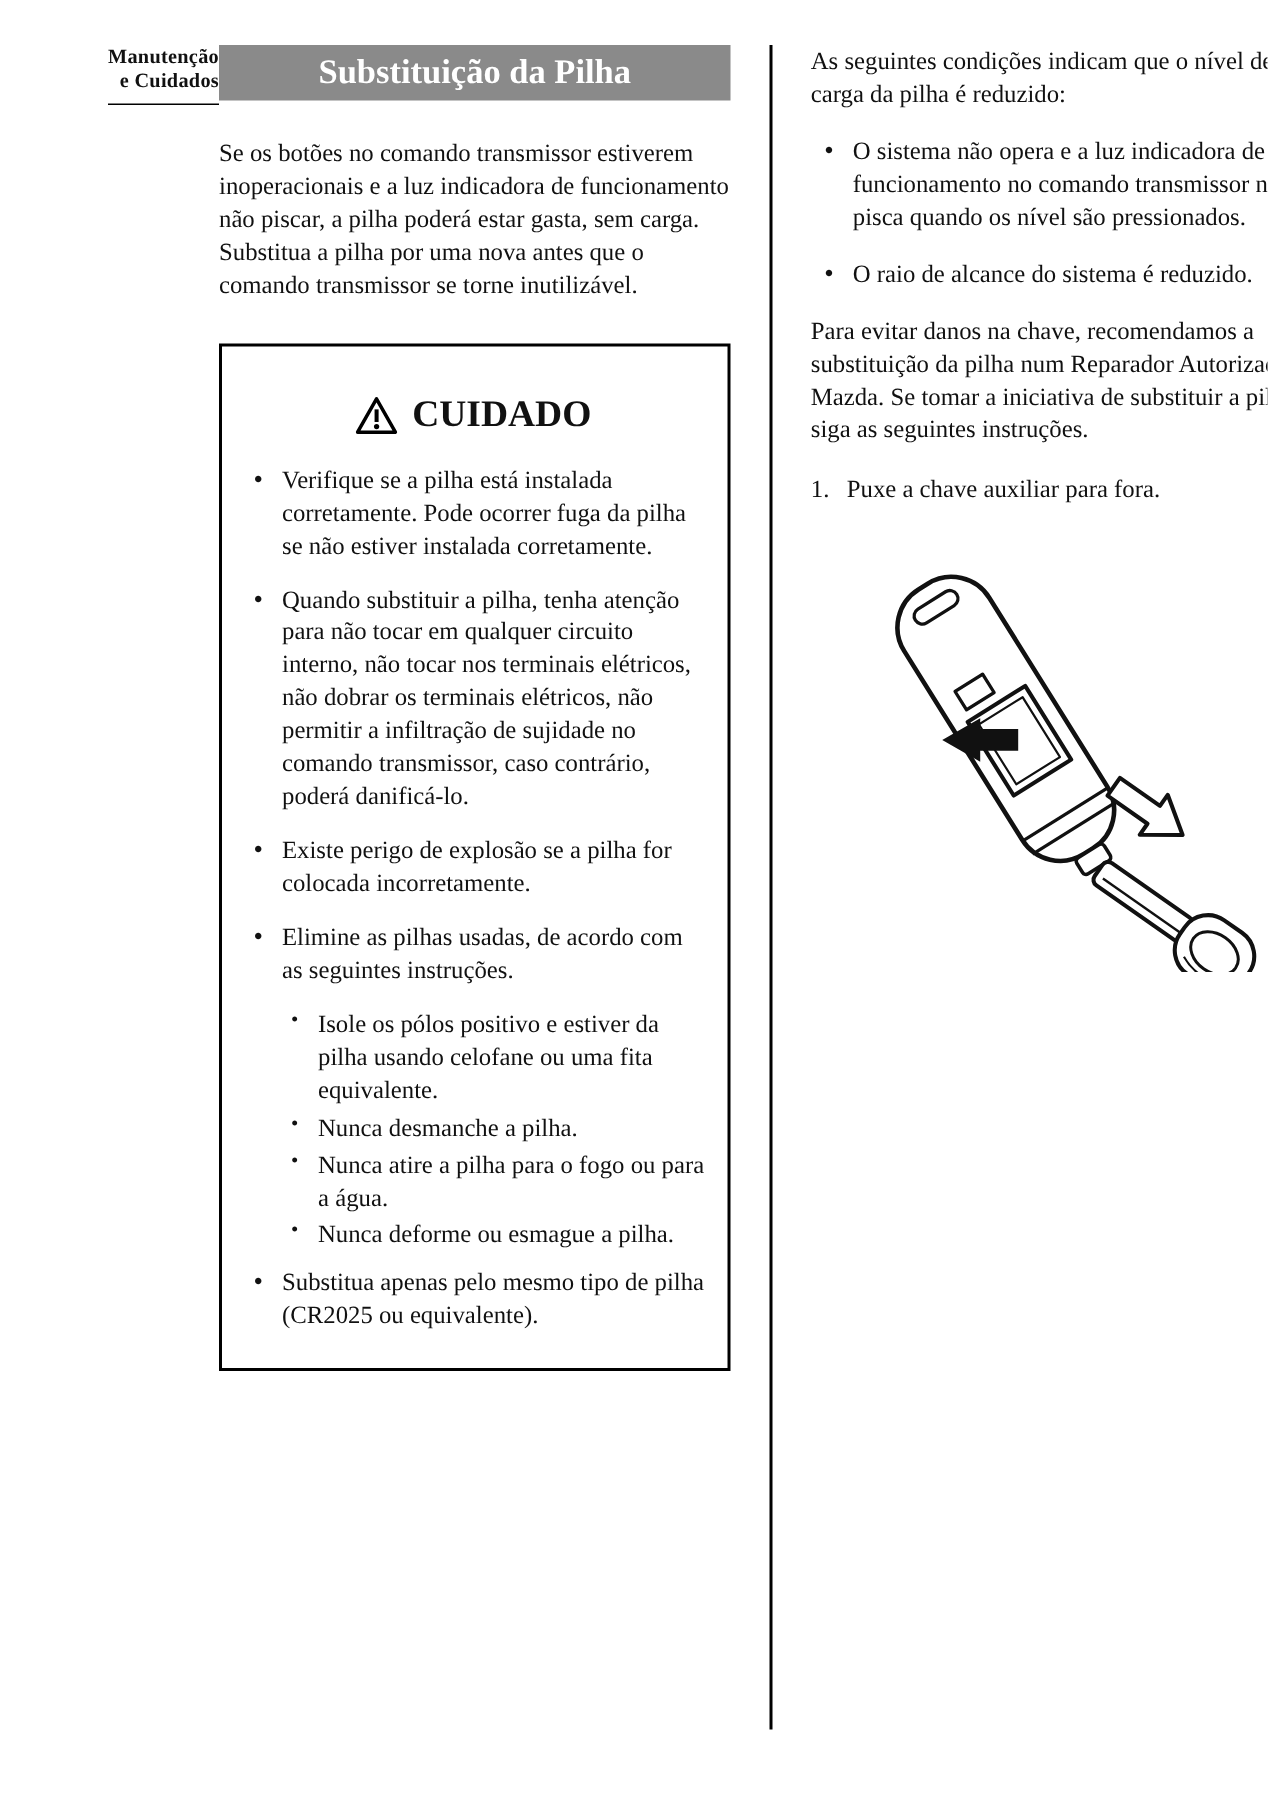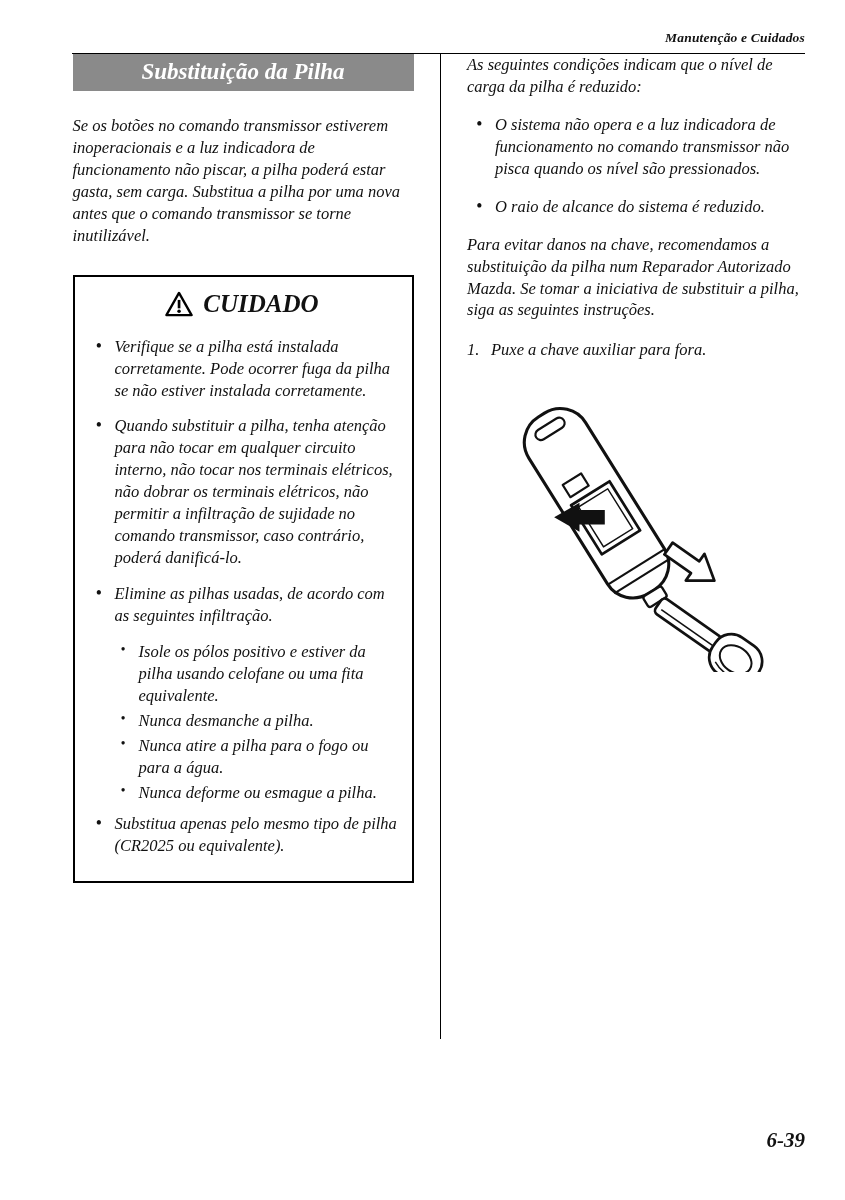--- a/index.html
+++ b/index.html
@@ -7,21 +7,21 @@
   body {
     width:845px; height:1200px;
     font-family:"Liberation Serif", serif;
     color:#111;
     position:relative;
     overflow:hidden;
   }
   .page {
     width:845px; height:1181px;
     padding:30px 40px 28px 72px;
-    display:flex; flex-direction:column;font-style:italic;
+    display:flex; 
   }
   
   .hdr { text-align:right; }
   .crumb { font-size:13.5px; font-weight:bold; letter-spacing:.2px; }
   .title { font-size:27px; font-weight:bold; margin-top:4px; letter-spacing:.2px; }
   .rule { border:none; border-top:1.8px solid #000; margin-top:7px; }
 
   
   .columns { display:flex; min-height:985px;justify-content:flex-end; }
   .col-left  { width:341px; flex:none; }
@@ -33,21 +33,21 @@
   p, .bullet, .subbullet, .step { font-size:16.5px; line-height:1.33; }
 
   
   .banner {
     background:#8a8a8a; color:#fff;
     text-align:center; font-weight:bold; font-size:23px;
     padding:5px 0 6px; margin-bottom:24px;
   }
   .intro { margin-bottom:28px; }
 
-  .caution-box { border:2.2px solid #000; padding:9px 14px 10px 12px; }
+  .caution-box { border:2.2px solid #000; padding:28px 14px 10px 12px; }
   .caution-title {
     display:flex; align-items:center; justify-content:center; gap:10px;
     font-size:25px; font-weight:bold; margin:4px 0 18px;
   }
   .warn-icon { width:28px; height:26px; display:inline-block; }
 
   .bullet { position:relative; padding-left:28px; margin-bottom:14px; }
   .bullet::before { content:"•"; position:absolute; left:9px; top:-1px; font-size:18px; }
   .subbullets { margin:4px 0 10px 0; }
   .subbullet { position:relative; padding-left:24px; margin-left:28px; margin-bottom:3px; }
@@ -93,21 +93,22 @@
               <path d="M12 1.5 L22.8 20.5 H1.2 Z" fill="none" stroke="#000" stroke-width="2" stroke-linejoin="round"></path>
               <rect x="10.9" y="7.5" width="2.3" height="7.2" fill="#000"></rect>
               <circle cx="12.05" cy="17.3" r="1.5" fill="#000"></circle>
             </svg>
           </span>
           <span>CUIDADO</span>
         </div>
 
         <div class="bullet">Verifique se a pilha está instalada corretamente. Pode ocorrer fuga da pilha se não estiver instalada corretamente.</div>
         <div class="bullet">Quando substituir a pilha, tenha atenção para não tocar em qualquer circuito interno, não tocar nos terminais elétricos, não dobrar os terminais elétricos, não permitir a infiltração de sujidade no comando transmissor, caso contrário, poderá danificá-lo.</div>
-        <div class="bullet">Elimine as pilhas usadas, de acordo com as seguintes infiltração.</div>
+        <div class="bullet">Existe perigo de explosão se a pilha for colocada incorretamente.</div>
+        <div class="bullet">Elimine as pilhas usadas, de acordo com as seguintes instruções.</div>
 
         <div class="subbullets">
           <div class="subbullet">Isole os pólos positivo e estiver da pilha usando celofane ou uma fita equivalente.</div>
           <div class="subbullet">Nunca desmanche a pilha.</div>
           <div class="subbullet">Nunca atire a pilha para o fogo ou para a água.</div>
           <div class="subbullet">Nunca deforme ou esmague a pilha.</div>
         </div>
 
         <div class="bullet">Substitua apenas pelo mesmo tipo de pilha (CR2025 ou equivalente).</div>
       </div>

